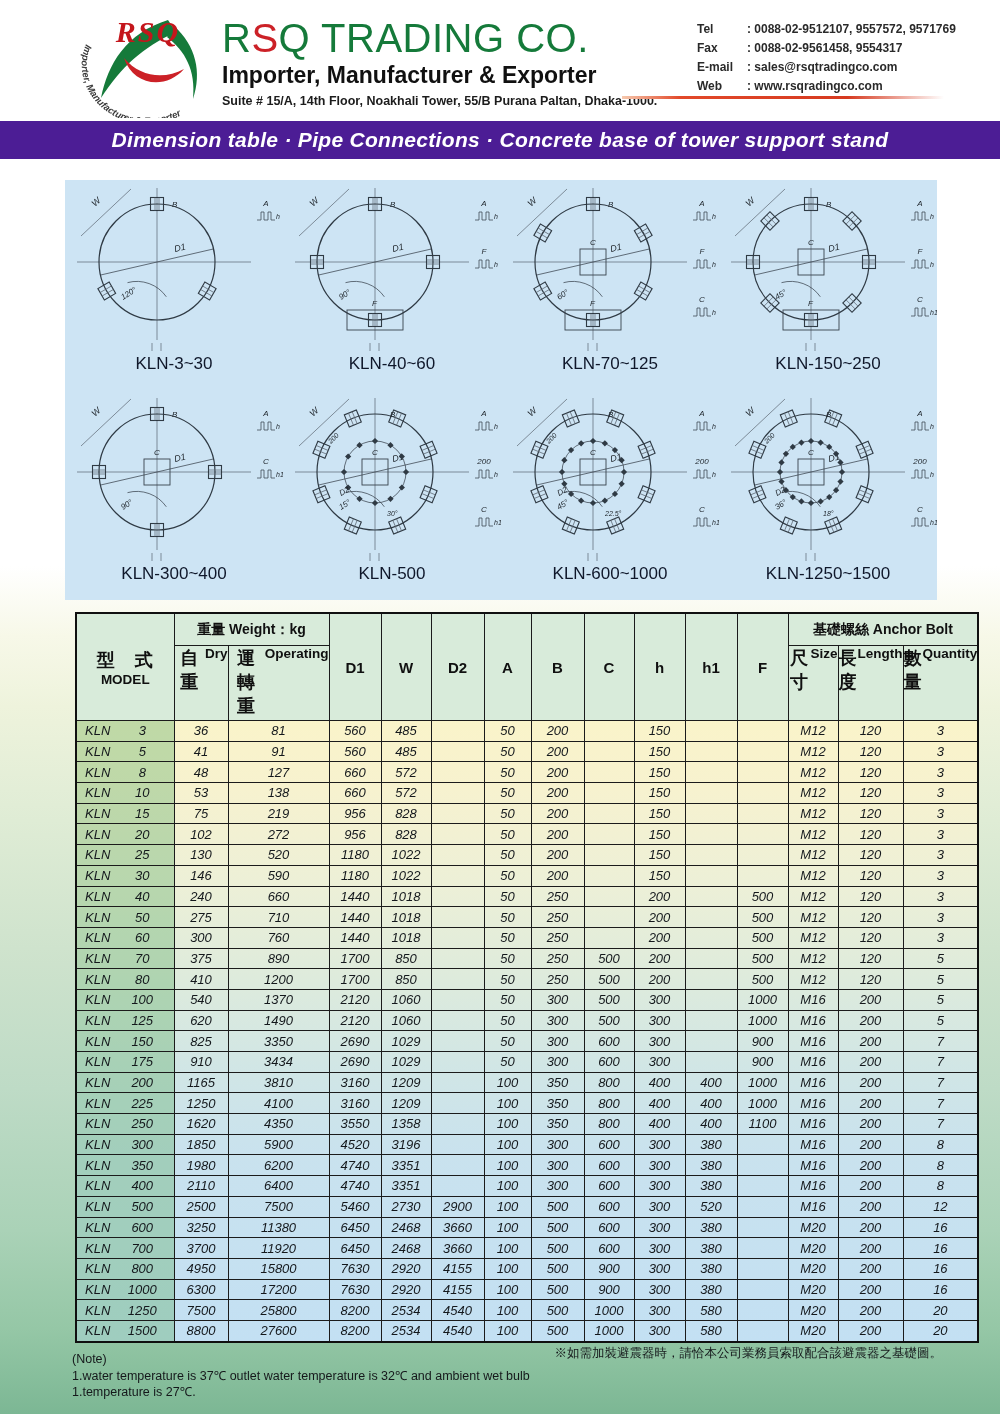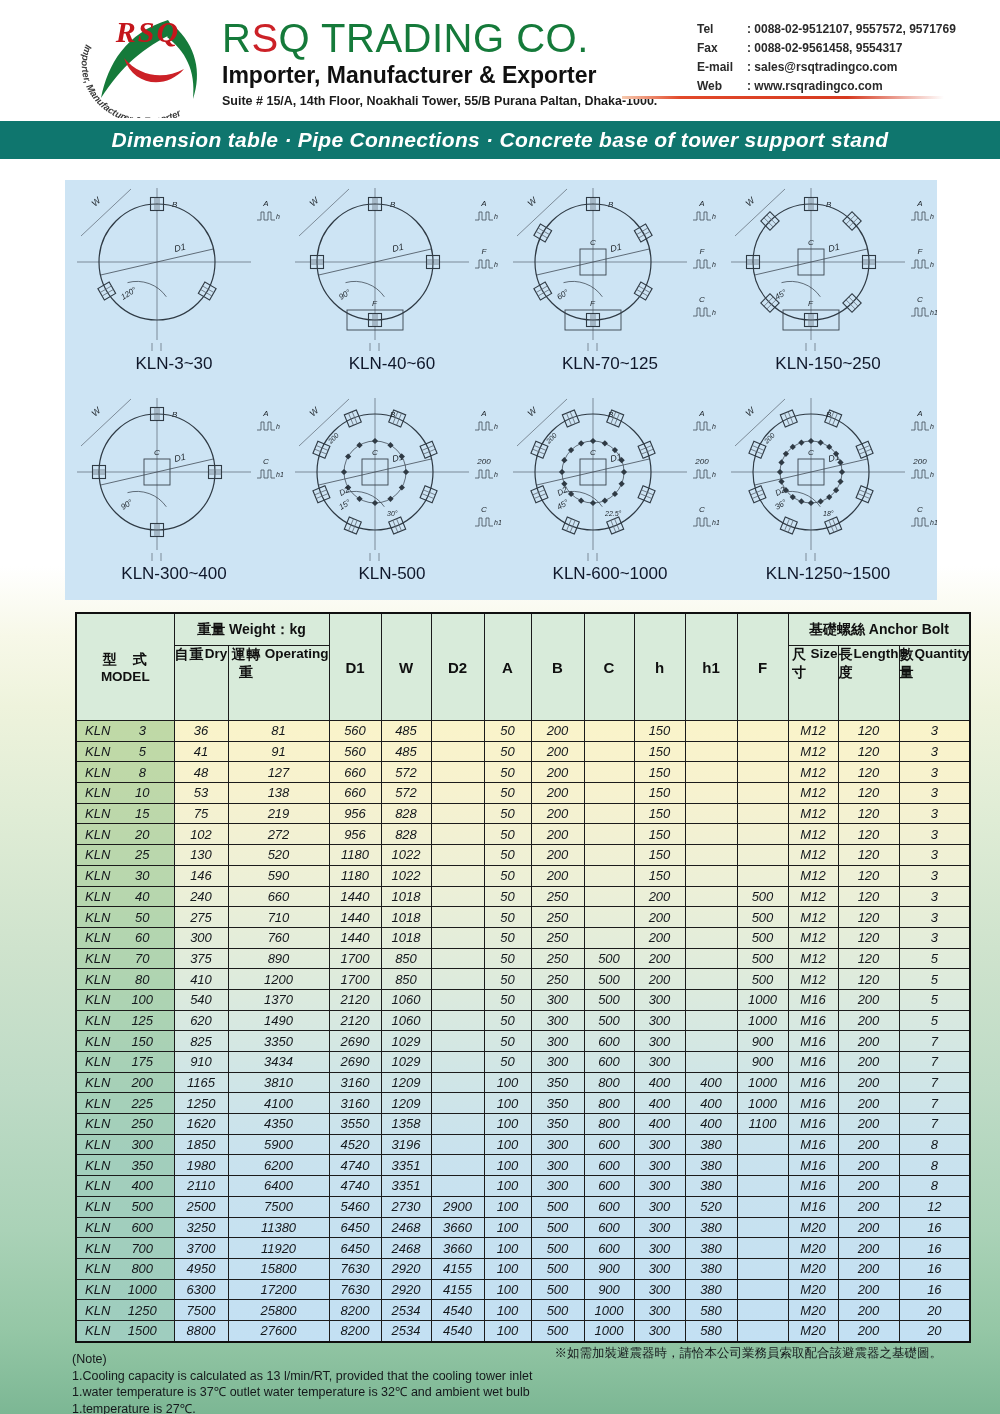--- a/index.html
+++ b/index.html
@@ -18,21 +18,21 @@
   .tagline{font-size:23px;font-weight:600;color:#101010;margin-top:2px;white-space:nowrap;}
   .address{font-size:12.5px;font-weight:bold;color:#1c1c1c;margin-top:5px;white-space:nowrap;}
   .contact{position:absolute;left:682px;top:22px;width:300px;}
   .contact-row{display:flex;margin-bottom:5px;margin-left:15px;}
   .contact-label{width:50px;font-size:12px;font-weight:bold;color:#2a2a2a;}
   .contact-value{font-size:12px;font-weight:bold;color:#2a2a2a;white-space:nowrap;}
   .red-line{position:absolute;left:622px;top:96px;width:322px;height:3px;
             background:linear-gradient(90deg,#f6c9ae,#e2492a 18%,#d63a20 70%,rgba(255,255,255,0) 100%);}
 
   
-  .banner{position:absolute;left:0;top:121px;width:1000px;height:38px;background:#0f766e;
+  .banner{position:absolute;left:0;top:121px;width:1000px;height:38px;background:#4c1d95;
           color:#ffffff;font-size:21px;font-weight:bold;font-style:italic;
           display:flex;align-items:center;justify-content:center;letter-spacing:.3px;}
 
   
   .diagram-panel{position:absolute;left:65px;top:180px;width:872px;height:420px;background:#cde4f4;
                  display:grid;grid-template-columns:repeat(4,218px);grid-auto-rows:210px;align-content:center;}
   .diagram-cell{display:flex;flex-direction:column;align-items:center;}
   .diagram-caption{font-size:17px;color:#0f172a;margin-top:-2px;}
   .dax{stroke:#5a6470;stroke-width:.7;}
   .dcirc{stroke:#2f3a44;stroke-width:1.2;fill:none;}
@@ -45,21 +45,21 @@
   .dsm2{font:italic 7px "Liberation Sans",sans-serif;fill:#1d2329;}
 
   
   .dim-table{position:absolute;left:75px;top:612px;border-collapse:collapse;table-layout:fixed;
              border:2px solid #101010;
              background:linear-gradient(180deg,#faf4c9 14%,#f7f2cf 24%,#edf0d7 37%,#deebdc 50%,
                         #d1e6e5 62%,#c9e2ee 74%,#c3e0f3 100%);}
   .dim-table th,.dim-table td{border:1px solid #1b1b1b;padding:0;text-align:center;}
   .dim-table thead th{background:#d8ebda;color:#101010;font-weight:bold;}
   .th-group{height:31px;font-size:14px;}
-  .th-zh{font-size:14px;letter-spacing:1px;}
+  .th-zh{font-size:18px;letter-spacing:1px;}
   .th-en{font-size:13.5px;}
   .th-stack{height:74px;}
   .th-stack .stack{display:flex;flex-direction:row;justify-content:space-around;height:74px;}
   .th-dim{font-size:15px;}
   .dim-table tbody td{height:19.7px;font-size:13px;font-style:italic;color:#14181c;}
   .td-model{background:rgba(104,178,112,.40);}
   .model-wrap{display:flex;padding:0 8px;}
   .model-prefix{flex:0 0 34px;text-align:left;}
   .model-num{flex:1;text-align:center;}
 
@@ -1367,19 +1367,18 @@
           <td>200</td>
           <td>20</td>
         </tr>
       </tbody>
   </table>
 
   <div class="cn-note">※如需加裝避震器時，請恰本公司業務員索取配合該避震器之基礎圖。</div>
   <div class="note-block">
     <div>(Note)</div>
     <div id="note-lines">
-        <div>1.Cooling capacity is calculated as 13 l/min/RT, provided that the cooling tower inlet</div>
         <div>1.water temperature is 37℃ outlet water temperature is 32℃ and ambient wet bulb</div>
         <div>1.temperature is 27℃.</div>
       </div>
   </div>
 
 </div>
 
 </body></html>

